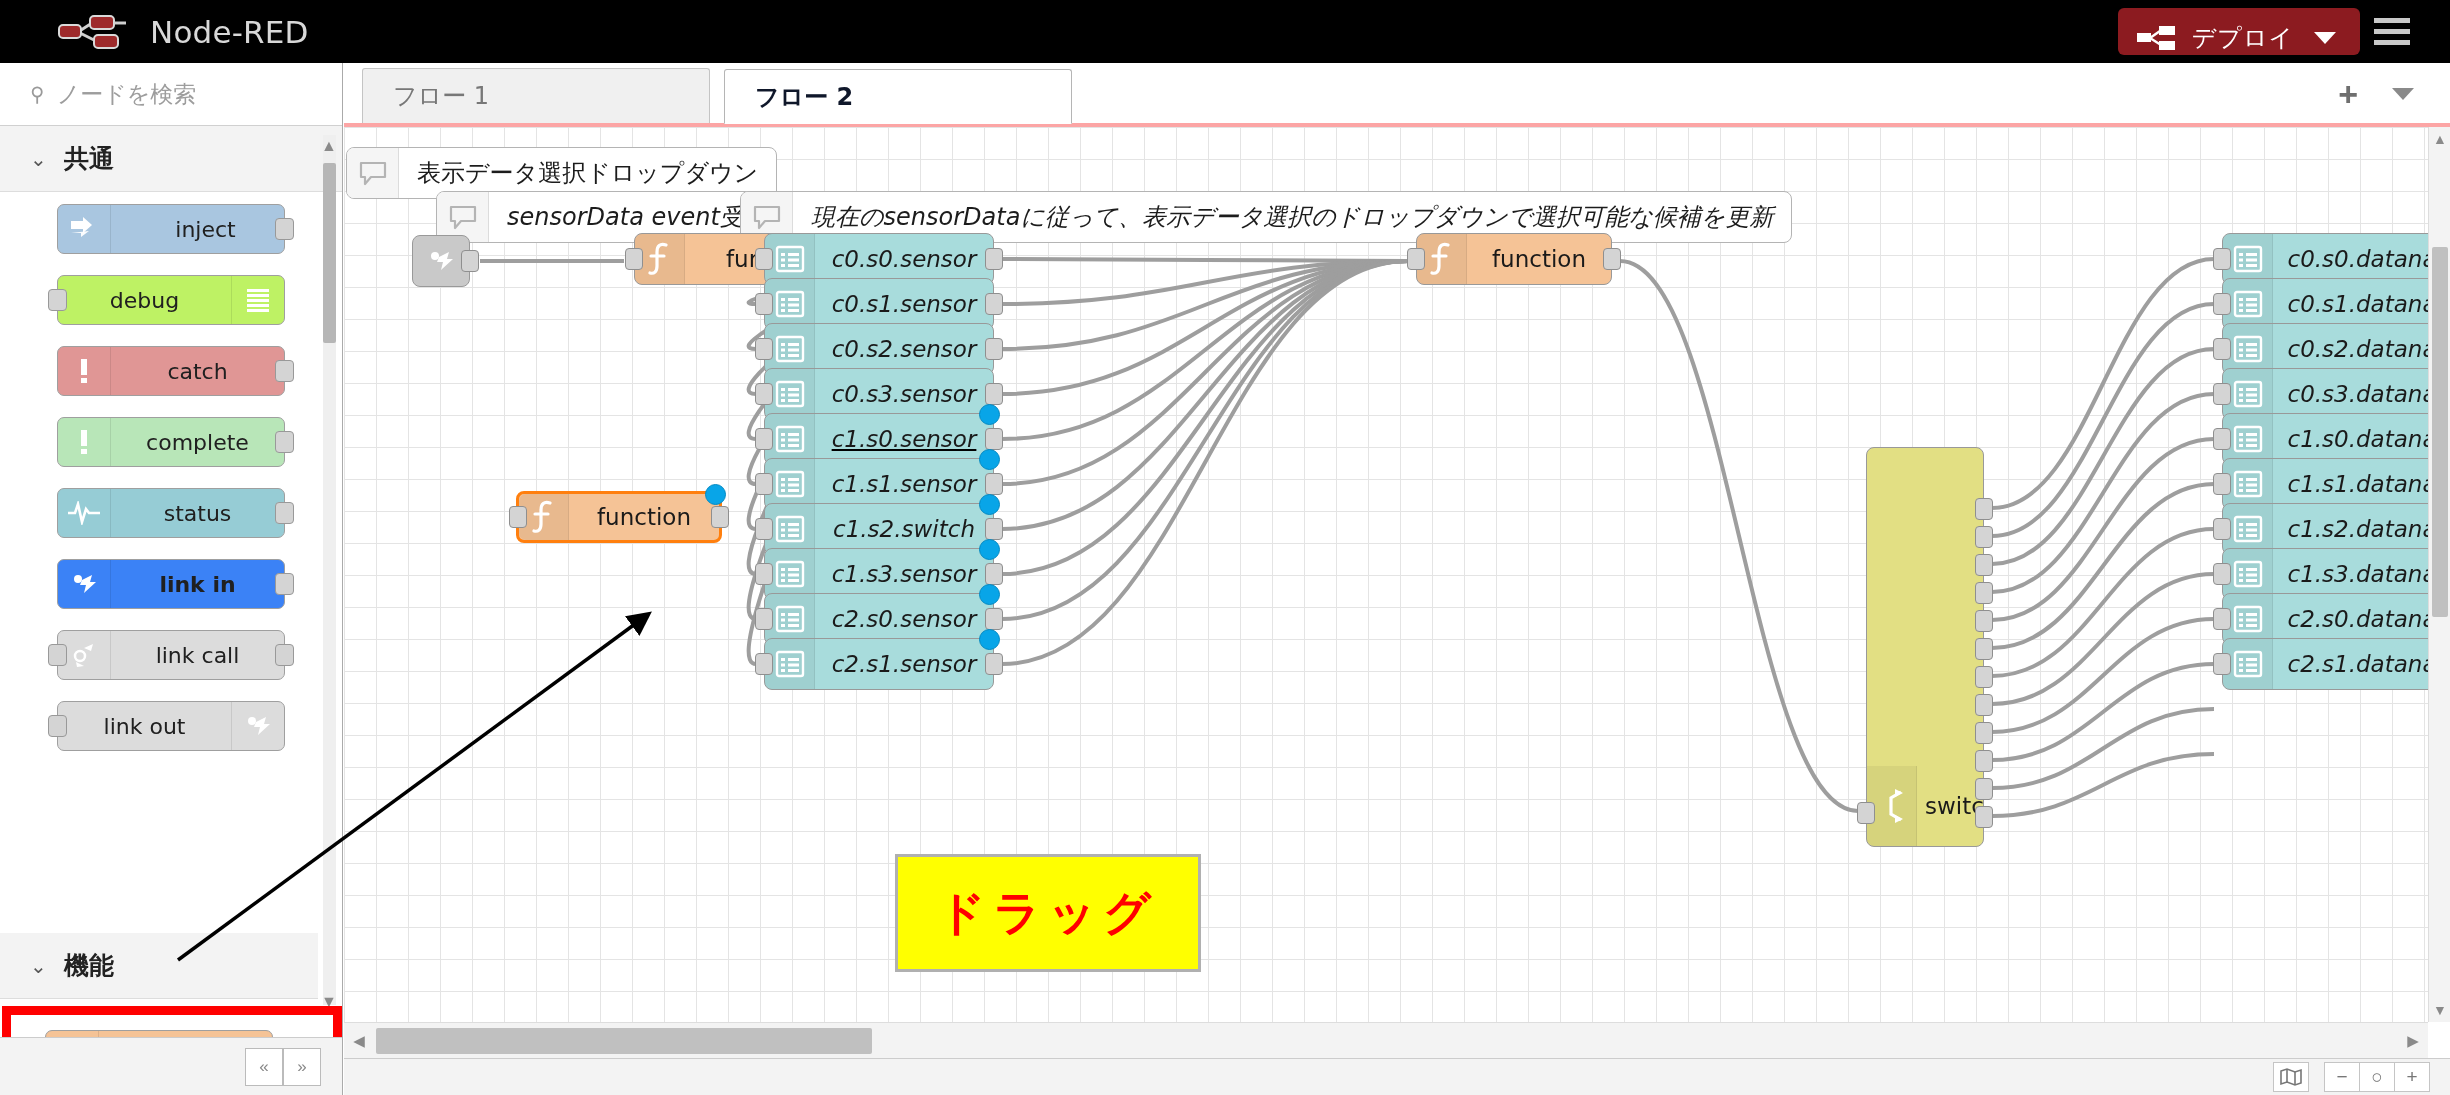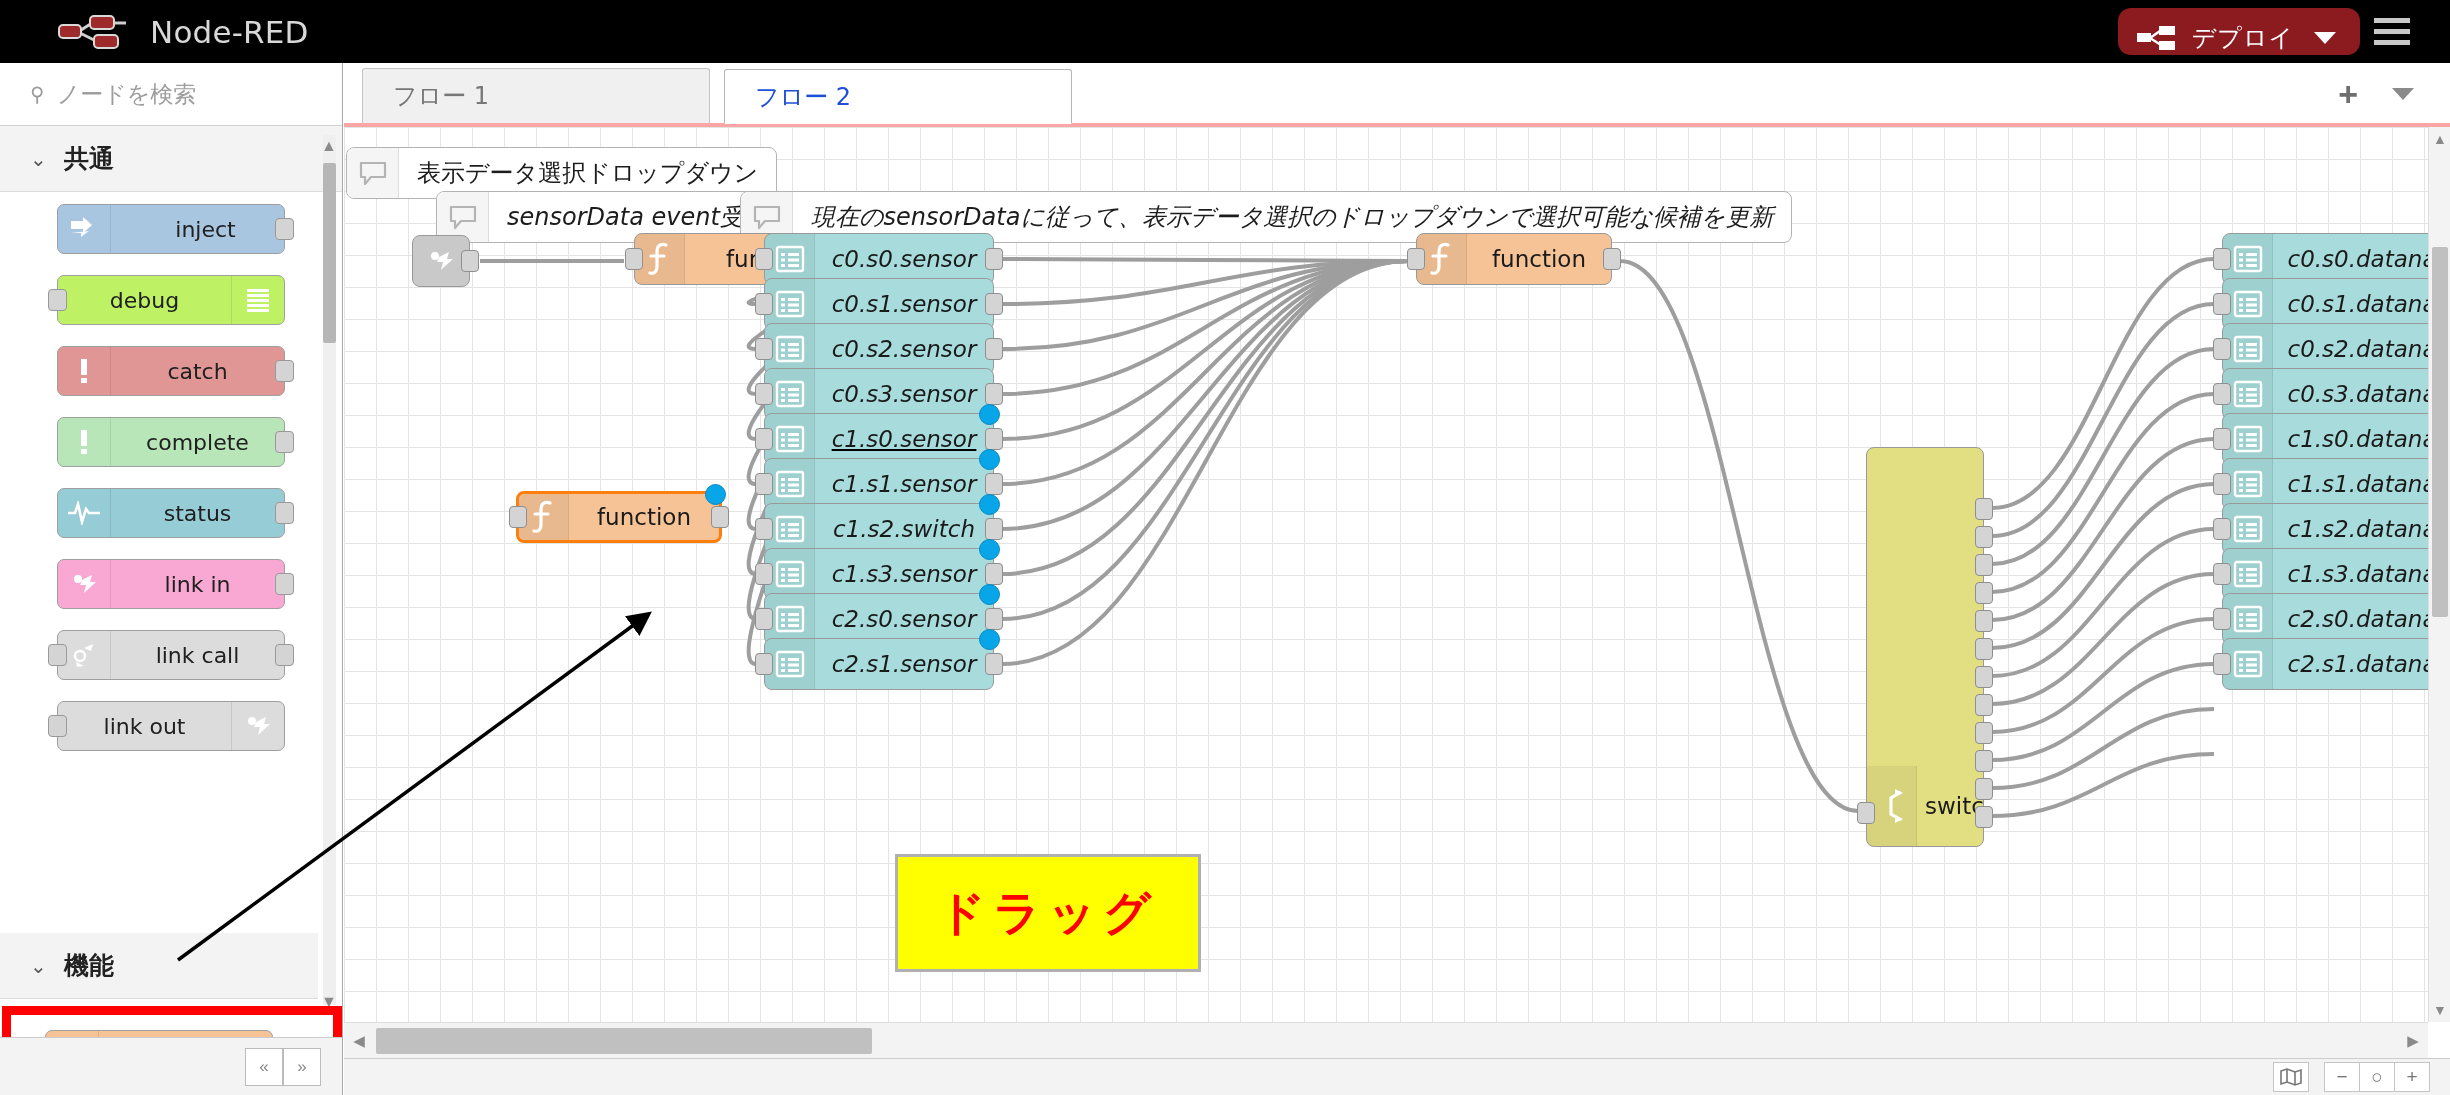--- a/index.html
+++ b/index.html
@@ -18,21 +18,21 @@
   .logo-svg { display: block; }
   #brand-title {
     color: #d8d8d8; font-size: 31px; margin-left: 16px; letter-spacing: .2px;
     font-family: "DejaVu Sans", sans-serif;
   }
   #header-right {
     margin-left: auto; display: flex; align-items: center; height: 100%;
   }
   #deploy-button {
     background: #8c1b20; height: 47px; display: flex; align-items: center;
-    cursor: pointer; padding: 12px 6px 0 10px; border-radius: 13px;
+    cursor: pointer; padding: 12px 6px 0 10px; border-radius: 6px;
   }
   #deploy-icon { margin: 0 10px 0 8px; }
   #deploy-label {
     color: #fff; font-size: 24px; letter-spacing: 1px;
     font-family: "DejaVu Sans", sans-serif; padding-right: 6px;
   }
   #deploy-caret {
     width: 0; height: 0; border-left: 11px solid transparent;
     border-right: 11px solid transparent; border-top: 12px solid #fff;
     margin: 0 18px 0 14px;
@@ -124,21 +124,21 @@
     align-items: flex-end;
   }
   .tab {
     height: 55px; min-width: 348px; display: flex; align-items: center;
     padding-left: 30px; font-size: 24px; cursor: pointer;
     font-family: "DejaVu Sans", sans-serif; border-radius: 3px 3px 0 0;
   }
   .tab.inactive { background: #f0f0f0; border: 1px solid #c4c4c4;
     border-bottom: none; color: #777; margin-left: 18px; }
   .tab.active { background: #fff; border: 1px solid #b5b5b5; border-bottom: 1px solid #fff;
-    color: #1d4ed8; font-weight: normal; margin-left: 14px; margin-bottom: -1px; }
+    color: #0f172a; font-weight: bold; margin-left: 14px; margin-bottom: -1px; }
   #tab-actions { margin-left: auto; display: flex; align-items: center;
     gap: 34px; padding: 0 36px 12px 0; }
   #tab-add { color: #6f6f6f; font-size: 34px; font-weight: bold; cursor: pointer; line-height: 1; }
   #tab-menu-caret { width: 0; height: 0; border-left: 11px solid transparent;
     border-right: 11px solid transparent; border-top: 12px solid #8a8a8a; cursor: pointer; }
 
   
   #canvas-wrap {
     position: absolute; left: 344px; top: 127px; width: 2084px; height: 895px;
     overflow: hidden; background: #fff;
@@ -331,21 +331,21 @@
       </div>
       <div class="pnode" style="background: rgb(150, 204, 213);">
         <div class="pnode-icon">
           <svg width="34" height="24" viewBox="0 0 34 24">
             <path d="M1 12 L8 12 L11 3 L15 21 L19 8 L22 12 L33 12" fill="none" stroke="#fff" stroke-width="2.6"></path>
           </svg>
         </div>
         <div class="pnode-label">status</div>
         <div class="port out"></div>
       </div>
-      <div class="pnode" style="background: #f9a8d4;">
+      <div class="pnode" style="background: #3b82f6; font-weight: bold;">
         <div class="pnode-icon">
           <svg width="28" height="26" viewBox="0 0 28 26">
             <circle cx="8" cy="8" r="4" fill="#fff"></circle>
             <path d="M12 9 L22 4 L20 11 L26 11 L14 22 L16 14 L10 14 Z" fill="#fff"></path>
           </svg>
         </div>
         <div class="pnode-label">link in</div>
         <div class="port out"></div>
       </div>
       <div class="pnode" style="background: rgb(220, 220, 220);">

